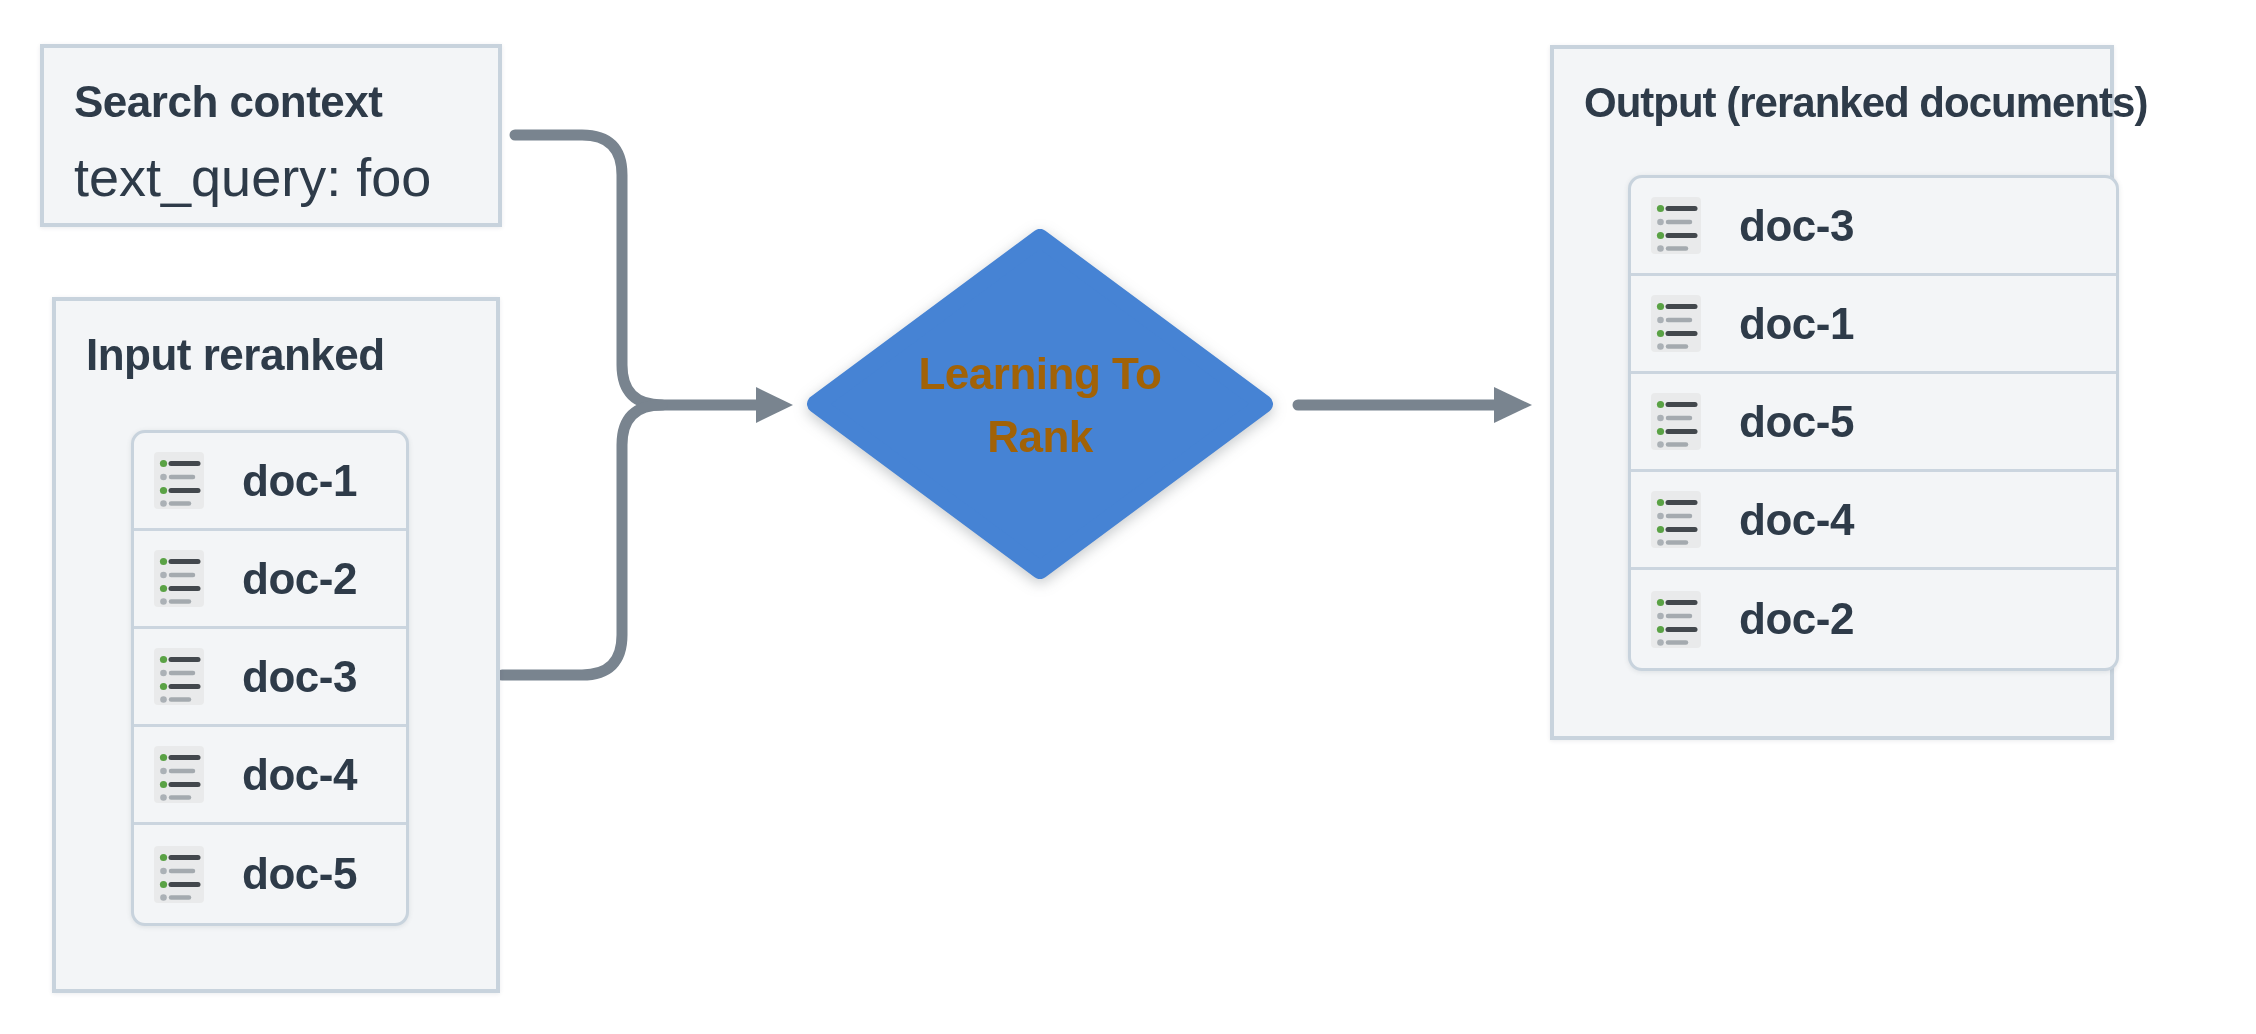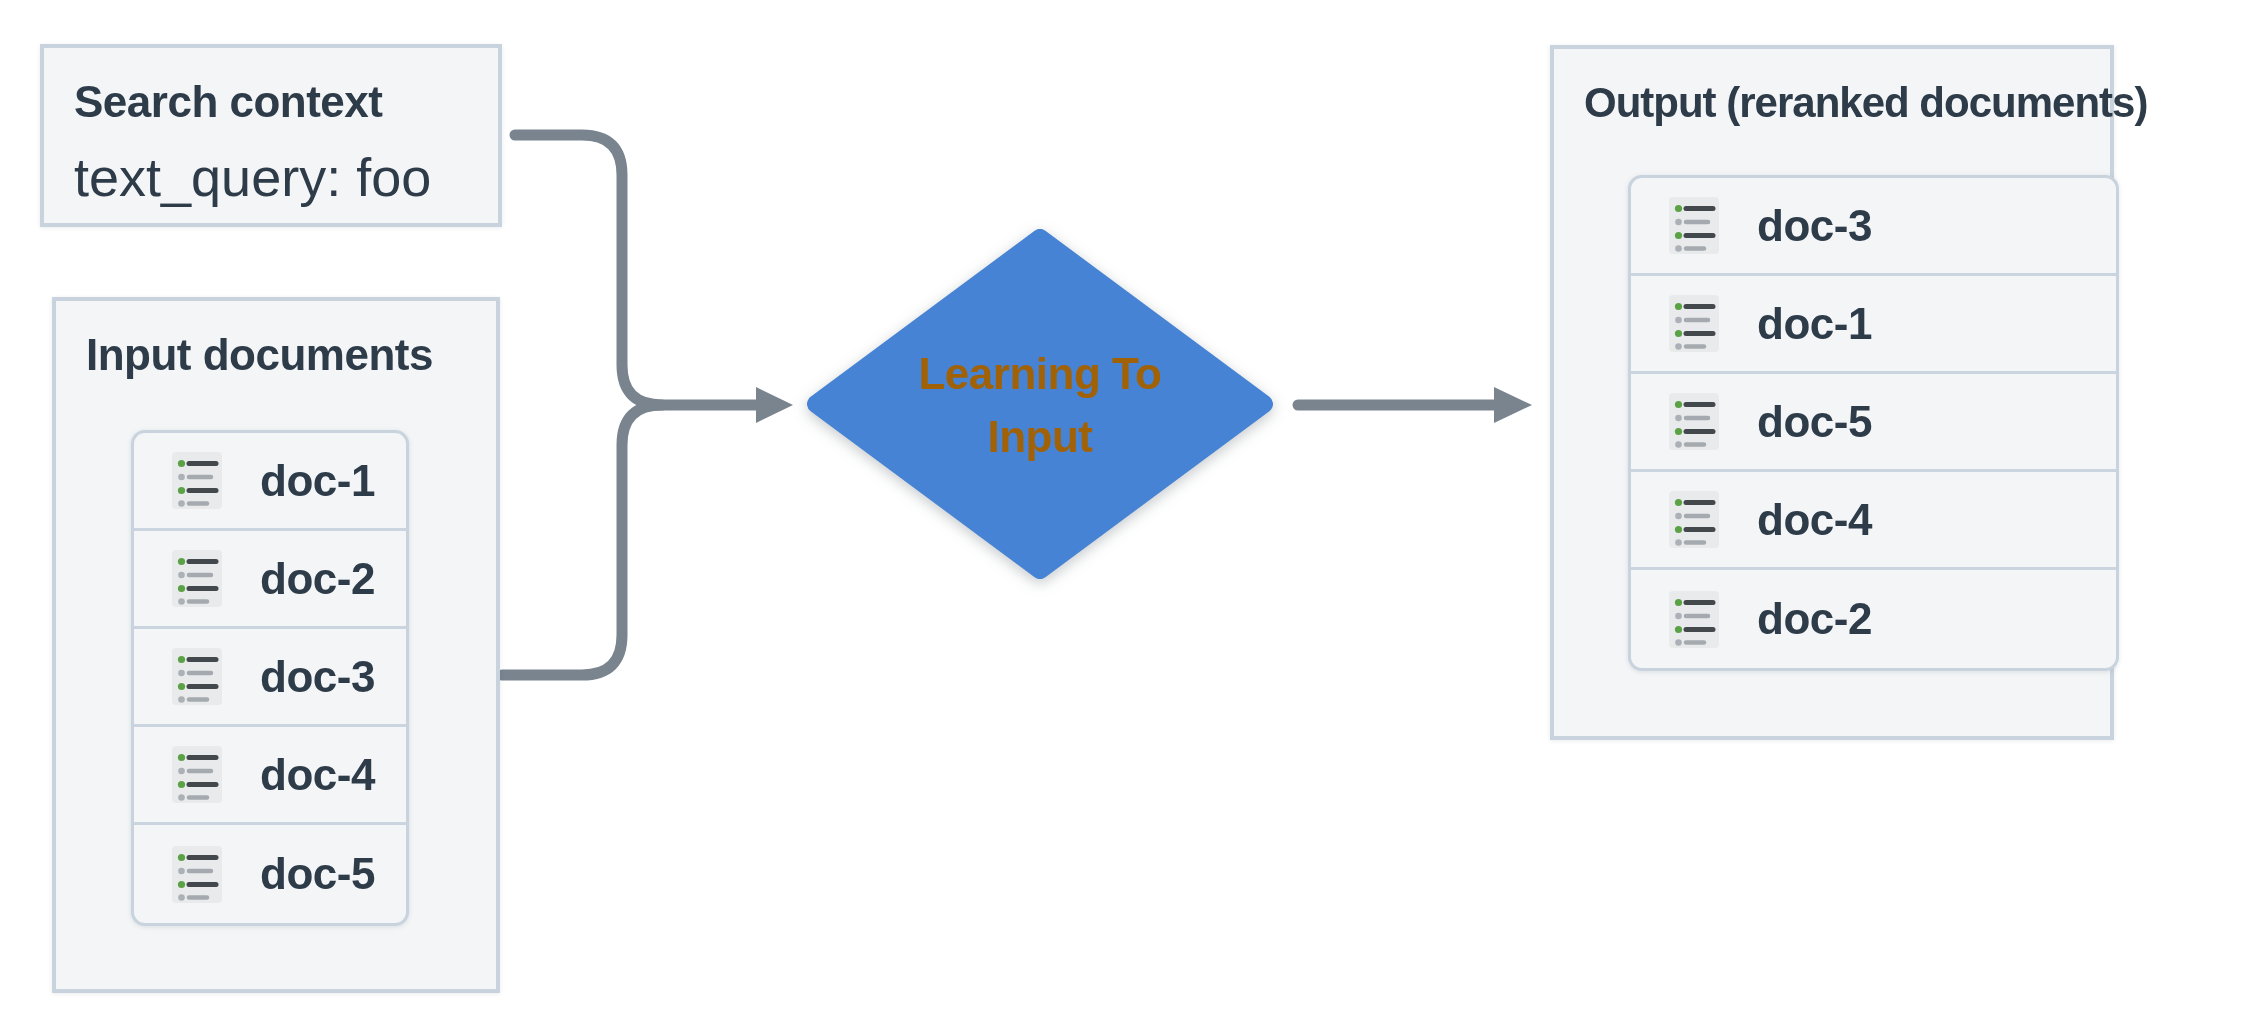--- a/index.html
+++ b/index.html
@@ -29,21 +29,21 @@
     box-sizing:border-box; border:3px solid var(--box-border);
     border-radius:14px; background:var(--box-bg);
     box-shadow:0 1px 5px rgba(60,70,85,0.12);
     overflow:hidden;
   }
   .doc-list.input-list  { margin:45px 0 0 75px; width:278px; }
   .doc-list.output-list { margin:42px 0 0 74px; width:491px; }
 
   .doc-item {
     box-sizing:border-box; height:98px; display:flex; align-items:center;
-    padding-left:38px; gap:38px;
+    padding-left:20px; gap:38px;
     border-bottom:3px solid var(--divider);
   }
   .doc-item:last-child { border-bottom:none; }
   .doc-icon { flex:0 0 auto; width:50px; height:57px; }
   .doc-label {
     font-size:44px; font-weight:bold; color:var(--text-dark);
     letter-spacing:-0.5px; white-space:nowrap;
   }
 
   .diamond-label {
@@ -71,21 +71,21 @@
     <polygon fill="var(--arrow-gray)" points="1494,387 1532,405 1494,423"></polygon>
     <polygon fill="var(--accent-blue)" stroke="var(--accent-blue)" stroke-width="18" stroke-linejoin="round" style="filter: drop-shadow(0 4px 7px rgba(50,60,70,0.28));" points="816,404 1040,238 1264,404 1040,570"></polygon>
   </svg>
 
   <div class="box search-box">
     <div class="box-title">Search context</div>
     <div class="box-body">text_query: foo</div>
   </div>
 
   <div class="box input-box">
-    <div class="box-title">Input documents</div>
+    <div class="box-title">Input reranked</div>
     <div class="doc-list input-list">
 
         <div class="doc-item">
           <svg class="doc-icon" viewBox="0 0 50 57">
             <rect x="0" y="0" width="50" height="57" rx="4" fill="var(--icon-bg)"></rect>
             <circle cx="9.5" cy="11.5" r="3.6" fill="var(--icon-dot-green)"></circle>
             <line x1="17" y1="11.5" x2="44" y2="11.5" stroke="var(--icon-line-dark)" stroke-width="5" stroke-linecap="round"></line>
             <circle cx="9.5" cy="25" r="3.3" fill="var(--icon-dot-gray)"></circle>
             <line x1="17" y1="25" x2="39" y2="25" stroke="var(--icon-line-gray)" stroke-width="4.5" stroke-linecap="round"></line>
             <circle cx="9.5" cy="38.5" r="3.6" fill="var(--icon-dot-green)"></circle>
@@ -153,21 +153,21 @@
             <circle cx="9.5" cy="51.5" r="3.3" fill="var(--icon-dot-gray)"></circle>
             <line x1="17" y1="51.5" x2="35" y2="51.5" stroke="var(--icon-line-gray)" stroke-width="4.5" stroke-linecap="round"></line>
           </svg>
           <span class="doc-label">doc-5</span>
         </div>
       </div>
   </div>
 
   <div class="diamond-label">
     <span>Learning To</span><br>
-    <span>Input</span>
+    <span>Rank</span>
   </div>
 
   <div class="box output-box">
     <div class="box-title small-title">Output (reranked documents)</div>
     <div class="doc-list output-list">
 
         <div class="doc-item">
           <svg class="doc-icon" viewBox="0 0 50 57">
             <rect x="0" y="0" width="50" height="57" rx="4" fill="var(--icon-bg)"></rect>
             <circle cx="9.5" cy="11.5" r="3.6" fill="var(--icon-dot-green)"></circle>

